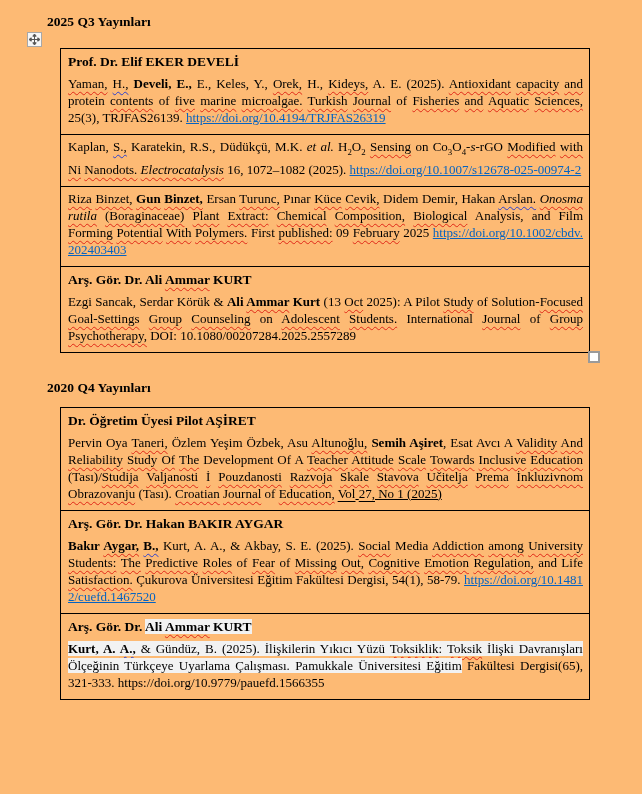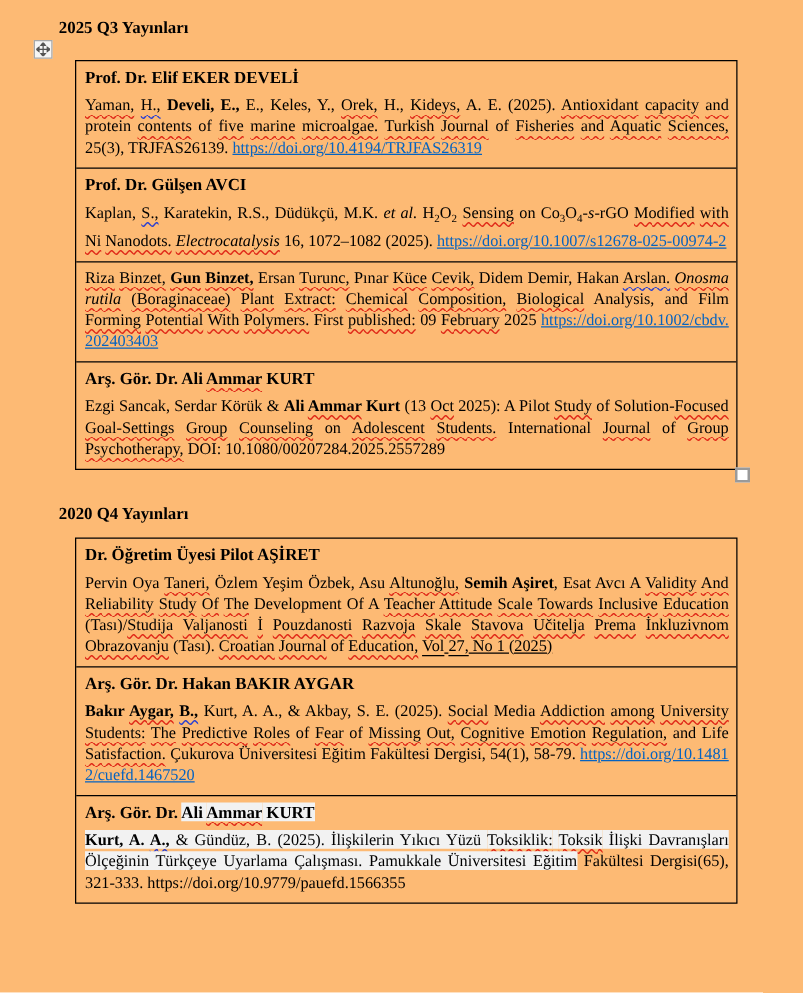--- a/index.html
+++ b/index.html
@@ -107,21 +107,20 @@
   </div>
   <div id="content">
       <div class="heading">2025 Q3 Yayınları</div>
       <div class="table-wrap">
         <div class="pub-table">
           <div class="cell">
             <p class="name"><span>Prof. Dr. Elif EKER DEVELİ</span></p>
             <p class="pub"><span class="q">Yaman,</span><span> </span><span class="g">H.,</span><span> </span><span class="b">Develi, E.,</span><span> E., Keles, Y., </span><span class="q">Orek,</span><span> H., </span><span class="q">Kideys,</span><span> A. E. (2025). </span><span class="q">Antioxidant</span><span> </span><span class="q">capacity</span><span> </span><span class="q">and</span><span> protein </span><span class="q">contents</span><span> of </span><span class="q">five</span><span> </span><span class="q">marine</span><span> </span><span class="q">microalgae.</span><span> </span><span class="q">Turkish</span><span> </span><span class="q">Journal</span><span> of </span><span class="q">Fisheries</span><span> </span><span class="q">and</span><span> </span><span class="q">Aquatic</span><span> </span><span class="q">Sciences,</span><span> 25(3), TRJFAS26139. </span><span class="L">https://doi.org/10.4194/TRJFAS26319</span></p>
           </div>
           <div class="cell">
-            <p class="name"><span>Prof. Dr. Gülşen AVCI</span></p>
             <p class="pub"><span>Kaplan, </span><span class="g">S.,</span><span> Karatekin, R.S., Düdükçü, M.K. </span><span class="i">et al.</span><span> H</span><span class="sub">2</span><span>O</span><span class="sub">2</span><span> </span><span class="q">Sensing</span><span> on Co</span><span class="sub">3</span><span>O</span><span class="sub">4</span><span>-</span><span class="i">s</span><span>-rGO </span><span class="q">Modified</span><span> </span><span class="q">with</span><span> </span><span class="q">Ni</span><span> </span><span class="q">Nanodots.</span><span> </span><span class="i q">Electrocatalysis</span><span> 16, 1072–1082 (2025). </span><span class="L">https://doi.org/10.1007/s12678-025-00974-2</span></p>
           </div>
           <div class="cell">
             <p class="pub"><span class="q">Riza</span><span> </span><span class="q">Binzet,</span><span> </span><span class="b q">Gun</span><span class="b"> </span><span class="b q">Binzet,</span><span> Ersan </span><span class="q">Turunc,</span><span> Pınar </span><span class="q">Küce</span><span> </span><span class="q">Cevik,</span><span> Didem Demir, Hakan </span><span class="g">Arslan.</span><span> </span><span class="i q">Onosma</span><span class="i"> </span><span class="i q">rutila</span><span> </span><span class="q">(Boraginaceae)</span><span> </span><span class="q">Plant</span><span> </span><span class="q">Extract:</span><span> </span><span class="q">Chemical</span><span> </span><span class="q">Composition,</span><span> </span><span class="q">Biological</span><span> Analysis, and Film </span><span class="q">Forming</span><span> </span><span class="q">Potential</span><span> </span><span class="q">With</span><span> </span><span class="q">Polymers.</span><span> First </span><span class="q">published:</span><span> 09 </span><span class="q">February</span><span> 2025 </span><span class="L">https://doi.org/10.1002/cbdv.202403403</span></p>
           </div>
           <div class="cell">
             <p class="name"><span>Arş. Gör. Dr. Ali </span><span class="q">Ammar</span><span> KURT</span></p>
             <p class="pub"><span>Ezgi Sancak, Serdar Körük &amp; </span><span class="b">Ali </span><span class="b q">Ammar</span><span class="b"> Kurt</span><span> (13 </span><span class="q">Oct</span><span> 2025): A Pilot </span><span class="q">Study</span><span> of Solution-</span><span class="q">Focused</span><span> </span><span class="q">Goal-Settings</span><span> </span><span class="q">Group</span><span> </span><span class="q">Counseling</span><span> on </span><span class="q">Adolescent</span><span> </span><span class="q">Students.</span><span> International </span><span class="q">Journal</span><span> of </span><span class="q">Group</span><span> </span><span class="q">Psychotherapy,</span><span> DOI: 10.1080/00207284.2025.2557289</span></p>
           </div>
         </div>

